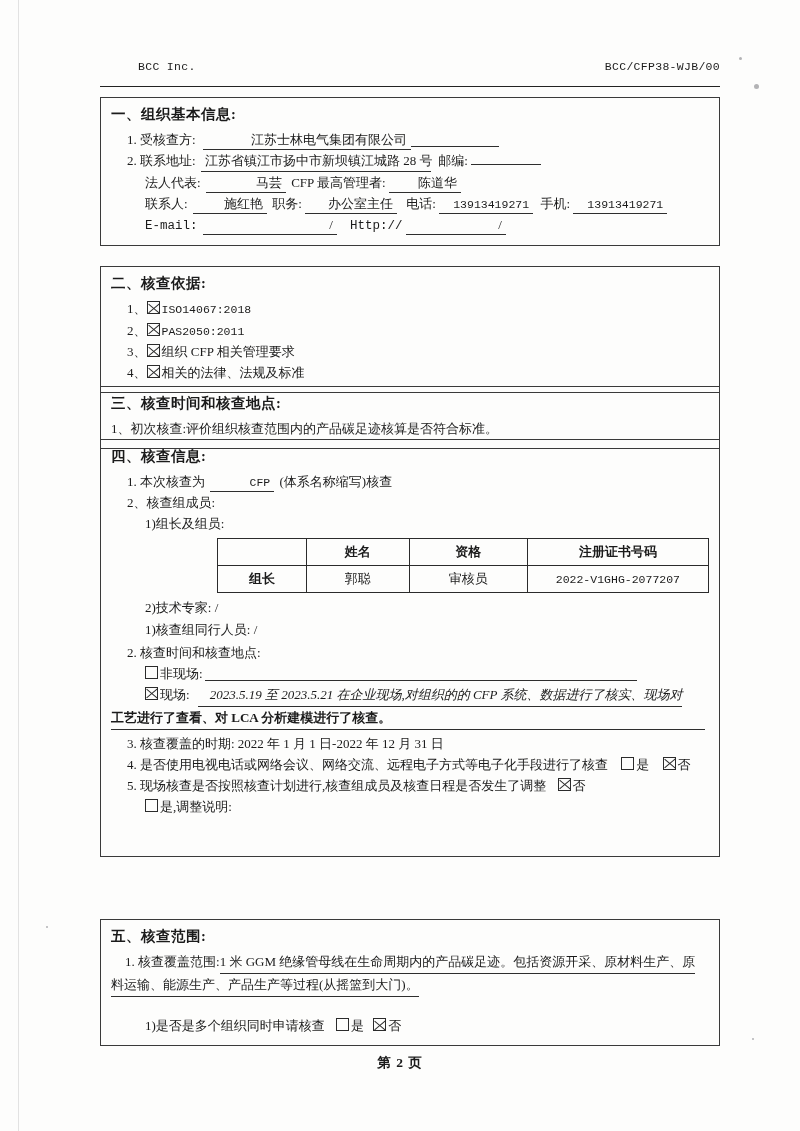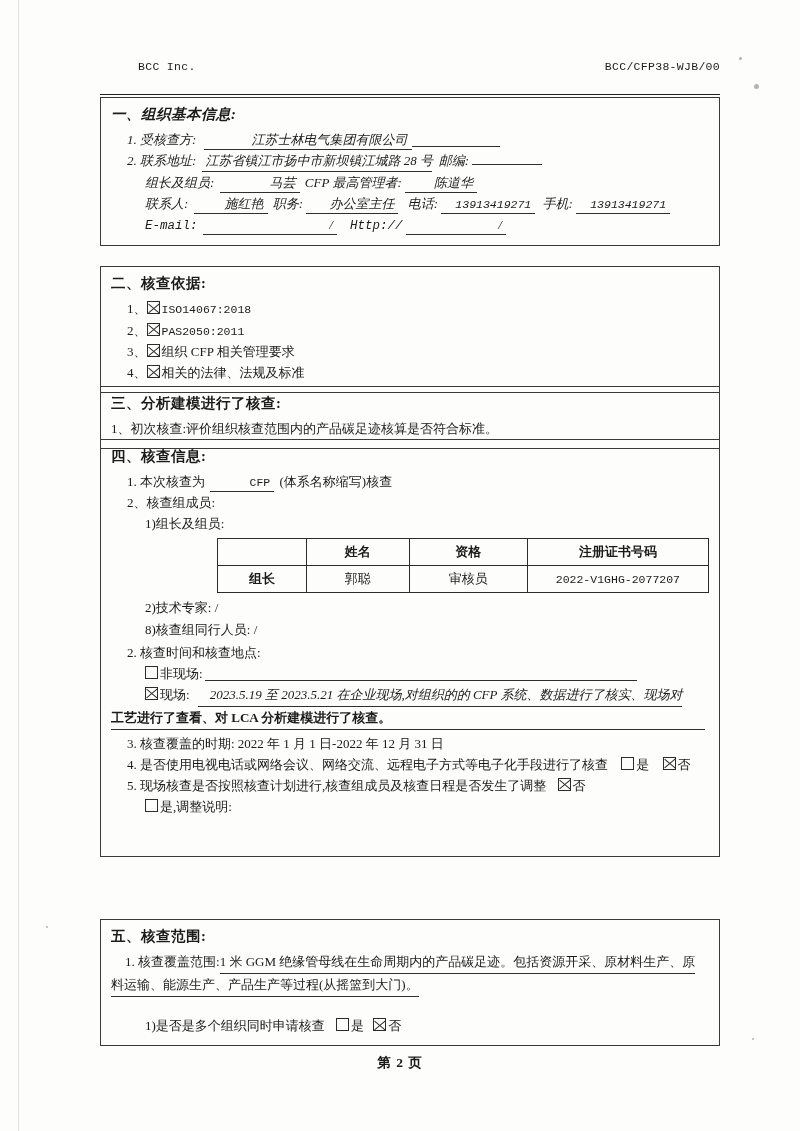--- a/index.html
+++ b/index.html
@@ -39,21 +39,21 @@
     position: absolute;
     left: 100px;
     right: 80px;
     top: 60px;
     display: flex;
     justify-content: space-between;
     align-items: flex-end;
     font-family: "Liberation Mono", "DejaVu Sans Mono", monospace;
     font-size: 11.5px;
     letter-spacing: .3px;
-    padding-bottom: 21px;
+    padding-bottom: 13px;
     border-bottom: 1.6px solid #222;
     gap: 36px;
   }
   .doc-header .left { padding-left: 38px; }
 
   
   .box {
     position: absolute;
     left: 100px;
     width: 620px;
@@ -158,34 +158,34 @@
   <div class="speck" style="left:739px;top:57px;width:3px;height:3px;"></div>
   <div class="speck" style="left:754px;top:84px;width:5px;height:5px;"></div>
   <div class="speck" style="left:46px;top:926px;width:2px;height:2px;"></div>
   <div class="speck" style="left:752px;top:1038px;width:2px;height:2px;"></div>
 
   <div class="doc-header">
     <span class="left">BCC Inc.</span>
     <span>BCC/CFP38-WJB/00</span>
   </div>
 
-  <div class="box" style="top:97px;font-style:italic;">
+  <div class="box" style="top:97px;">
     <div class="sec-title">一、组织基本信息:</div>
     <div class="line indent1">
       <span>1. 受核查方:</span>
       <span class="fill" style="width:200px;margin-left:4px;">江苏士林电气集团有限公司</span><span class="stretch" style="width:88px;"></span>
     </div>
     <div class="line indent1">
       <span>2. 联系地址:</span>
       <span class="fill" style="width:222px;margin-left:2px;">江苏省镇江市扬中市新坝镇江城路 28 号</span>
       <span style="margin-left:4px;">邮编:</span>
       <span class="fill" style="width:62px;"></span>
     </div>
     <div class="line indent2">
-      <span>组长及组员:</span>
+      <span>法人代表:</span>
       <span class="fill" style="width:72px;margin-left:2px;">马芸</span>
       <span style="margin-left:2px;">CFP 最高管理者:</span>
       <span class="fill" style="width:64px;">陈道华</span>
     </div>
     <div class="line indent2">
       <span>联系人:</span>
       <span class="fill" style="width:66px;margin-left:2px;">施红艳</span>
       <span style="margin-left:2px;">职务:</span>
       <span class="fill" style="width:84px;">办公室主任</span>
       <span style="margin-left:6px;">电话:</span>
@@ -211,21 +211,21 @@
     </div>
     <div class="line indent1">
       <span>3、</span><span class="cb checked"></span><span>组织 CFP 相关管理要求</span>
     </div>
     <div class="line indent1">
       <span>4、</span><span class="cb checked"></span><span>相关的法律、法规及标准</span>
     </div>
   </div>
 
   <div class="box" style="top:386px;">
-    <div class="sec-title">三、分析建模进行了核查:</div>
+    <div class="sec-title">三、核查时间和核查地点:</div>
     <div class="line indent1" style="padding-left:0;">1、初次核查:评价组织核查范围内的产品碳足迹核算是否符合标准。</div>
   </div>
 
   <div class="box" style="top:439px;">
     <div class="sec-title">四、核查信息:</div>
 
     <div class="line indent1">
       <span>1. 本次核查为</span>
       <span class="fill mono" style="width:56px;margin:0 2px;">CFP</span>
       <span>(体系名称缩写)核查</span>
@@ -247,21 +247,21 @@
         <tr>
           <td class="rowhdr">组长</td>
           <td>郭聪</td>
           <td>审核员</td>
           <td class="cert">2022-V1GHG-2077207</td>
         </tr>
       </tbody>
     </table>
 
     <div class="line indent2">2)技术专家:  /</div>
-    <div class="line indent2">8)核查组同行人员:  /</div>
+    <div class="line indent2">1)核查组同行人员:  /</div>
 
     <div class="line indent1" style="margin-top:2px;">2. 核查时间和核查地点:</div>
 
     <div class="line indent2">
       <span class="cb"></span><span>非现场:</span><span class="stretch" style="width:432px;margin-left:2px;"></span>
     </div>
 
     <div class="line indent2">
       <span class="cb checked"></span><span>现场:</span><span class="rule" style="margin-left:8px;padding-left:12px;font-style:italic;">2023.5.19 至 2023.5.21 在企业现场,对组织的的 CFP 系统、数据进行了核实、现场对</span>
     </div>

